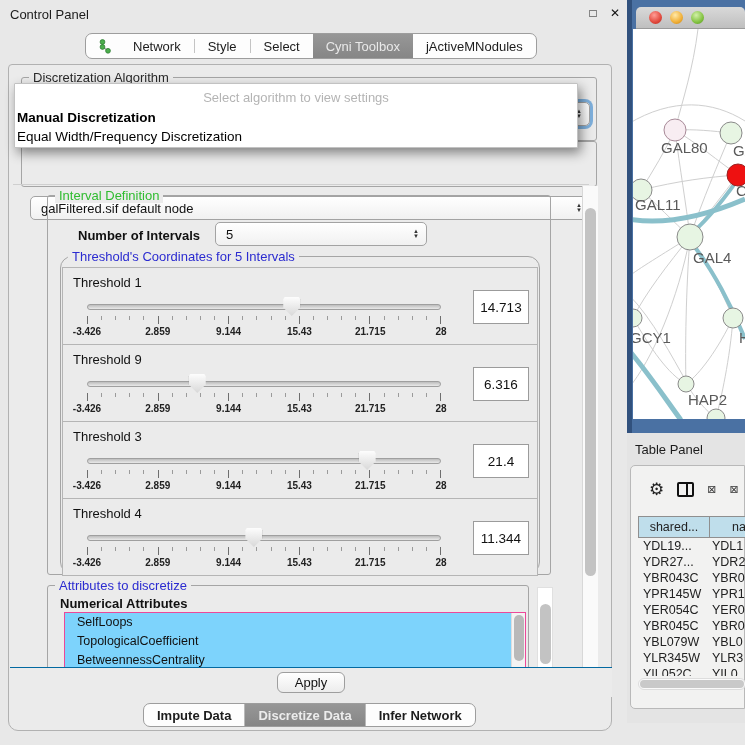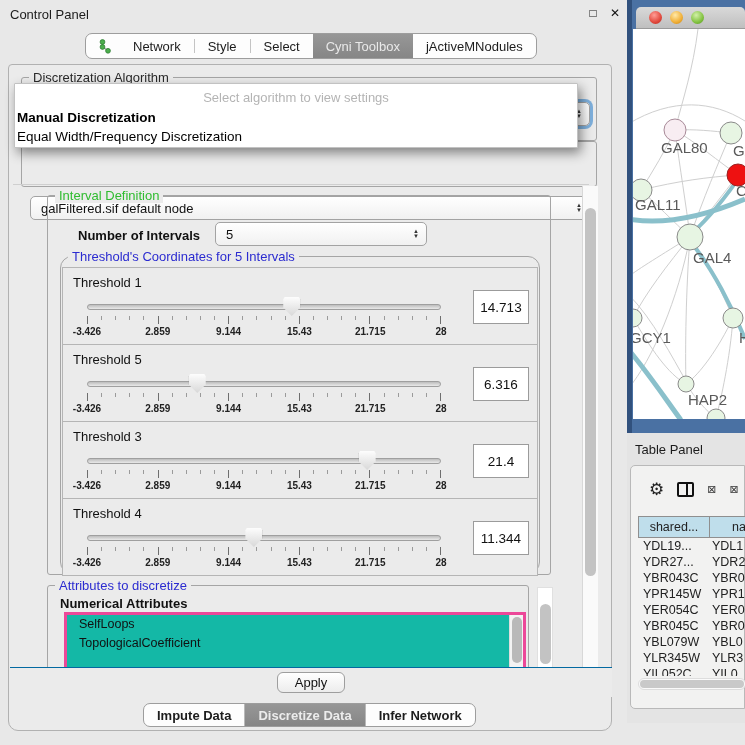--- a/index.html
+++ b/index.html
@@ -74,21 +74,21 @@
            background-image:repeating-linear-gradient(90deg,#6e6e6e 0 1px,transparent 1px 70.6px),
                             repeating-linear-gradient(90deg,#9a9a9a 0 1px,transparent 1px 14.12px);
            background-size:100% 8px,100% 4px; background-repeat:no-repeat; }
   .ticklabels { position:absolute; left:0; top:28px; width:354px; height:13px; }
   .ticklabels span { position:absolute; transform:translateX(-50%); font-size:10px; font-weight:bold; color:#222; white-space:nowrap;text-align:right; }
   .tval { position:absolute; right:8px; top:22px; width:56px; height:34px; background:#fff; border:1px solid #9b9b9b;
           display:flex; align-items:center; justify-content:center; font-size:13.5px; color:#111; }
 
   
   .attr-label { position:absolute; left:12px; top:10px; font-weight:bold; font-size:13px; color:#111; }
-  .attr-list { position:absolute; left:16px; top:26px; width:462px; height:60px; background:#14b8a6; border:3px solid #ec4899; overflow:hidden; }
+  .attr-list { position:absolute; left:16px; top:26px; width:462px; height:60px; background:#7dd3fc; border:1px solid #ec4899; overflow:hidden; }
   .attr-item { padding:1px 0 1px 12px; font-size:12.5px; color:#111; line-height:17px; }
   .list-vbar { position:absolute; right:0; top:0; width:14px; height:100%; background:#f3f3f3; border-left:1px solid #ddd; }
   .list-vthumb { position:absolute; left:2px; top:2px; width:10px; height:46px; background:#b9b9b9; border-radius:5px; }
 
   
   .apply-row { position:absolute; left:1px; bottom:33px; width:602px; height:30px; border-top:1px solid #0369a1; background:#ebebeb; }
   .apply-btn { position:absolute; left:50%; top:4px; transform:translateX(-50%); width:68px; height:21px;
                background:linear-gradient(#ffffff,#ececec); border:1px solid #9e9e9e; border-radius:6px;
                display:flex; align-items:center; justify-content:center; font-size:13px; color:#111; }
   .bottom-tabs { position:absolute; left:143px; top:703px; height:24px; display:flex; background:#fdfdfd;
@@ -222,21 +222,21 @@
                 <span style="left:40%">9.144</span>
                 <span style="left:60%">15.43</span>
                 <span style="left:80%">21.715</span>
                 <span style="left:100%">28</span>
               </div>
             </div>
             <div class="tval">14.713</div>
           </div>
 
           <div class="thr" style="position:absolute; left:1px; top:88px;">
-            <div class="thr-label">Threshold 5</div>
+            <div class="thr-label">Threshold 9</div>
             <div class="slider">
               <div class="track"></div>
               <div class="thumb" style="left: 31%;"></div>
               <div class="ticks"></div>
               <div class="ticklabels">
                 <span style="left:0%">-3.426</span>
                 <span style="left:20%">2.859</span>
                 <span style="left:40%">9.144</span>
                 <span style="left:60%">15.43</span>
                 <span style="left:80%">21.715</span>
@@ -283,20 +283,21 @@
           </div>
         </div>
       </div>
 
       <div class="group" style="left:34px; top:400px; width:482px; height:90px;">
         <span class="gtitle blue">Attributes to discretize</span>
         <span class="attr-label">Numerical Attributes</span>
         <div class="attr-list">
           <div class="attr-item">SelfLoops</div>
           <div class="attr-item">TopologicalCoefficient</div>
+          <div class="attr-item">BetweennessCentrality</div>
           <div class="list-vbar">
             <div class="list-vthumb"></div>
           </div>
         </div>
       </div>
 
       <div class="vbar attrs-vbar">
         <div class="vthumb" style="top:16px; height:60px;"></div>
       </div>
     </div>

